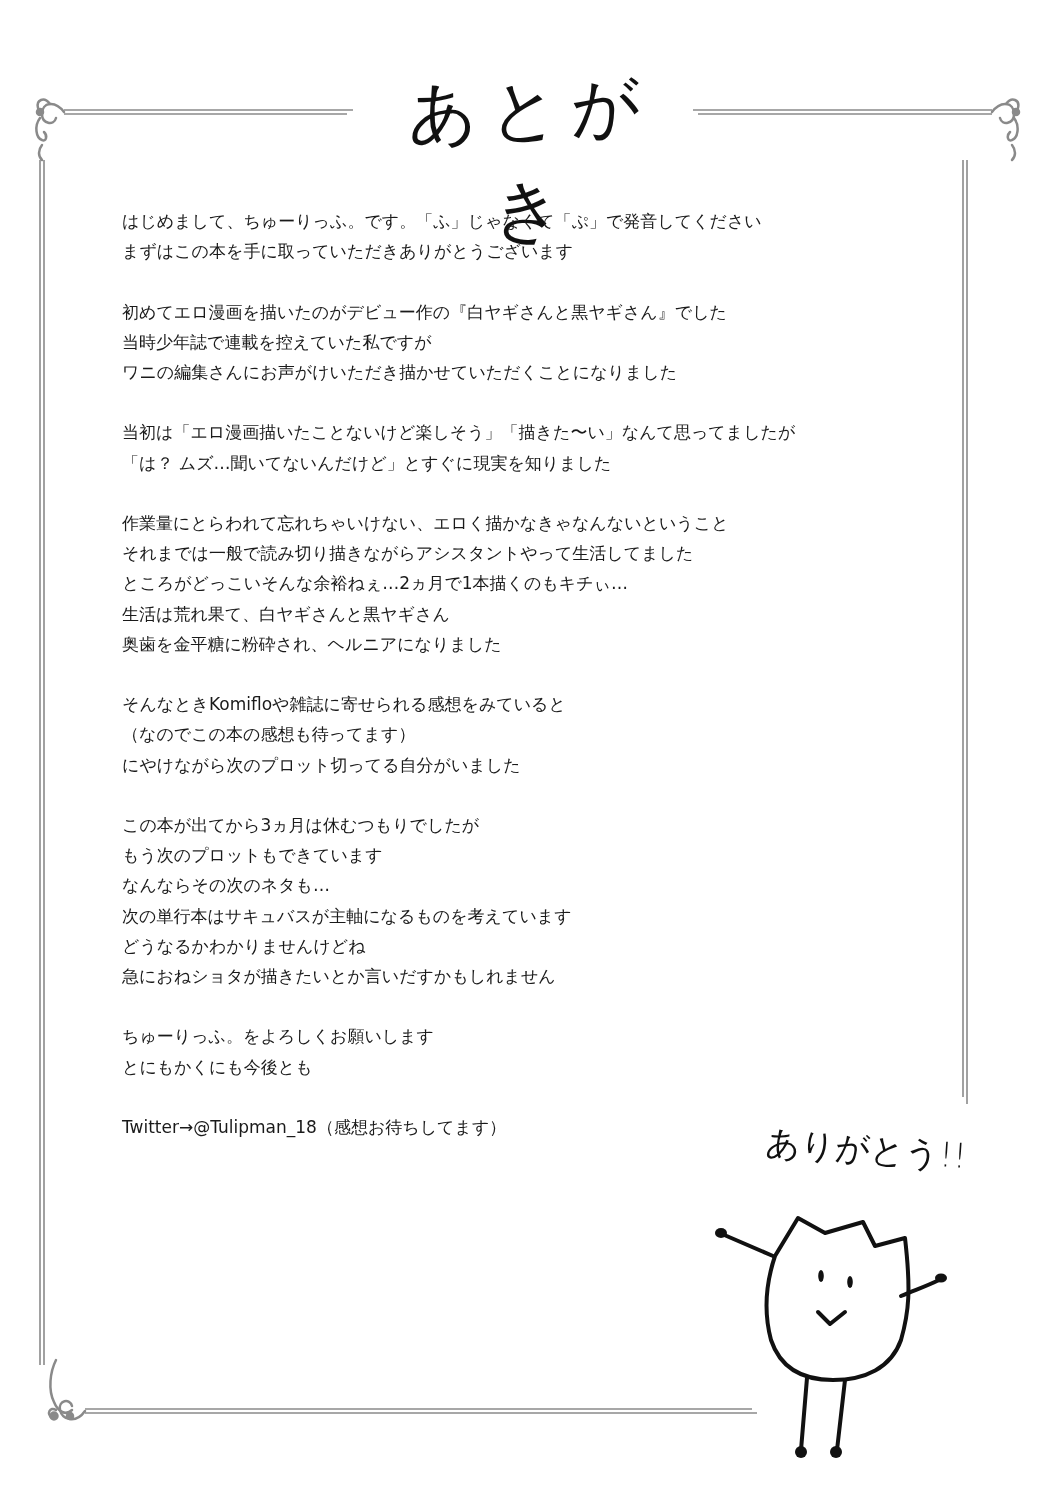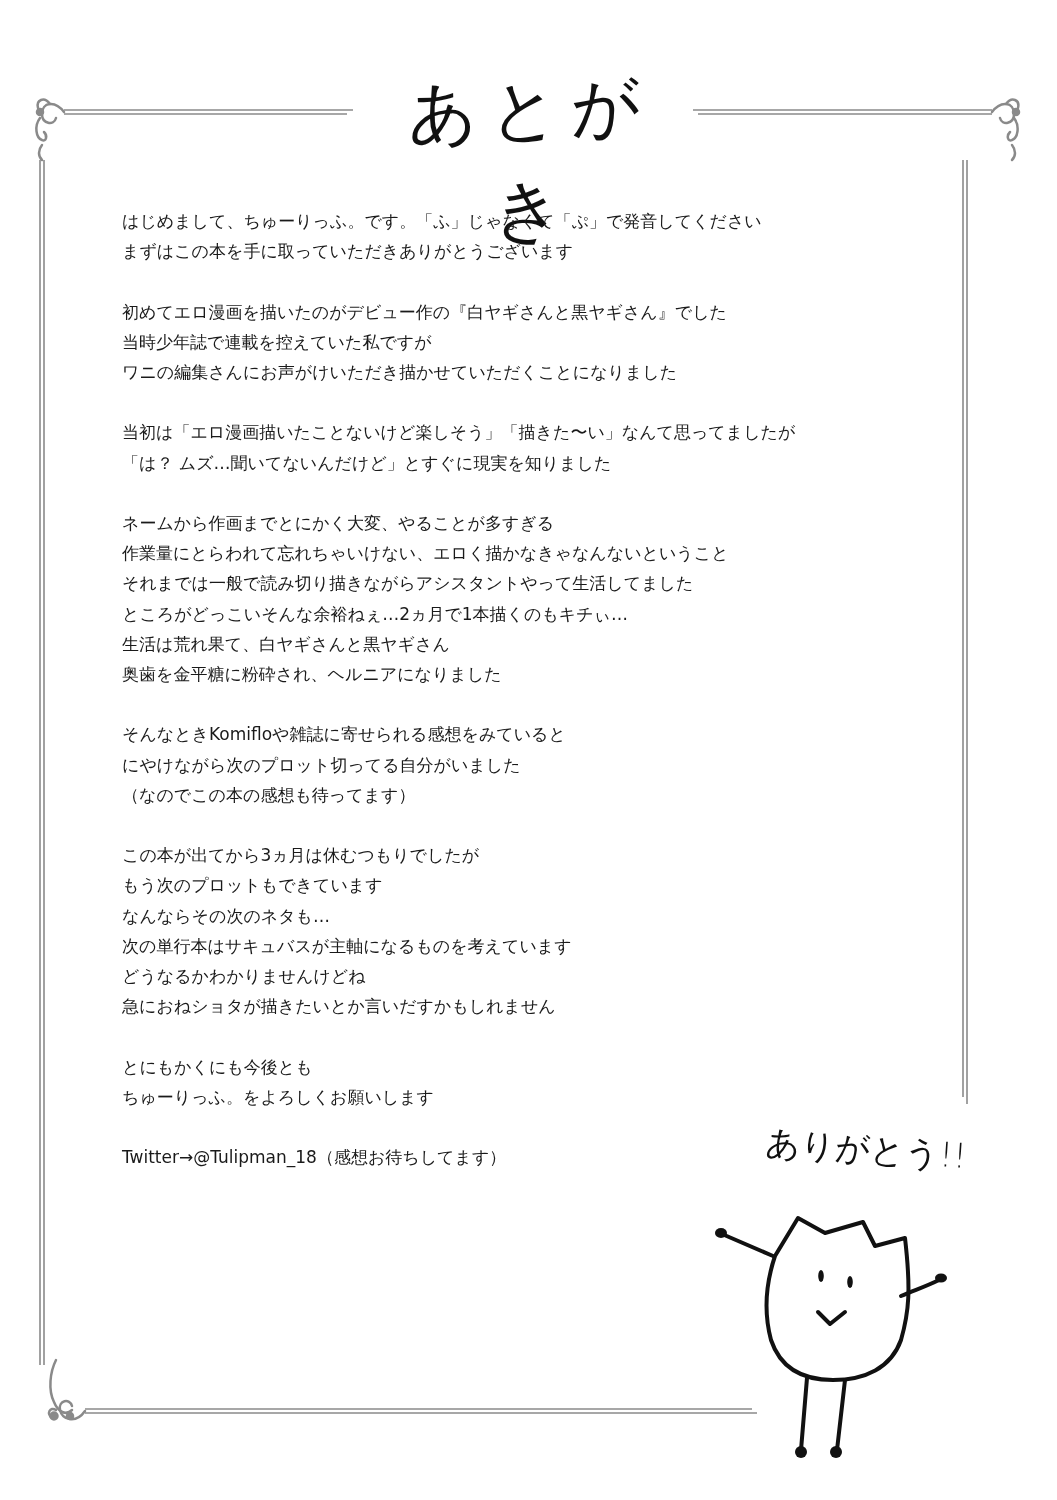--- a/index.html
+++ b/index.html
@@ -82,43 +82,42 @@
     <div class="para">
       <span class="line">初めてエロ漫画を描いたのがデビュー作の『白ヤギさんと黒ヤギさん』でした</span>
       <span class="line">当時少年誌で連載を控えていた私ですが</span>
       <span class="line">ワニの編集さんにお声がけいただき描かせていただくことになりました</span>
     </div>
     <div class="para">
       <span class="line">当初は「エロ漫画描いたことないけど楽しそう」「描きた〜い」なんて思ってましたが</span>
       <span class="line">「は？ ムズ…聞いてないんだけど」とすぐに現実を知りました</span>
     </div>
     <div class="para">
-      <span class="line">ネームから作画までとにかく大変、やることが多すぎる</span>
       <span class="line">作業量にとらわれて忘れちゃいけない、エロく描かなきゃなんないということ</span>
       <span class="line">それまでは一般で読み切り描きながらアシスタントやって生活してました</span>
       <span class="line">ところがどっこいそんな余裕ねぇ…2ヵ月で1本描くのもキチぃ…</span>
       <span class="line">生活は荒れ果て、白ヤギさんと黒ヤギさん</span>
       <span class="line">奥歯を金平糖に粉砕され、ヘルニアになりました</span>
     </div>
     <div class="para">
       <span class="line">そんなときKomifloや雑誌に寄せられる感想をみていると</span>
+      <span class="line">（なのでこの本の感想も待ってます）</span>
       <span class="line">にやけながら次のプロット切ってる自分がいました</span>
-      <span class="line">（なのでこの本の感想も待ってます）</span>
     </div>
     <div class="para">
       <span class="line">この本が出てから3ヵ月は休むつもりでしたが</span>
       <span class="line">もう次のプロットもできています</span>
       <span class="line">なんならその次のネタも…</span>
       <span class="line">次の単行本はサキュバスが主軸になるものを考えています</span>
       <span class="line">どうなるかわかりませんけどね</span>
       <span class="line">急におねショタが描きたいとか言いだすかもしれません</span>
     </div>
     <div class="para">
+      <span class="line">ちゅーりっふ。をよろしくお願いします</span>
       <span class="line">とにもかくにも今後とも</span>
-      <span class="line">ちゅーりっふ。をよろしくお願いします</span>
     </div>
     <div class="para">
       <span class="line">Twitter→@Tulipman_18（感想お待ちしてます）</span>
     </div>
   </div>
 
   <div class="thanks">ありがとう!!</div>
 
   <svg class="mascot" viewBox="0 0 300 270" xmlns="http://www.w3.org/2000/svg">
     <g stroke="#111" stroke-width="4" fill="none" stroke-linecap="round" stroke-linejoin="round">

